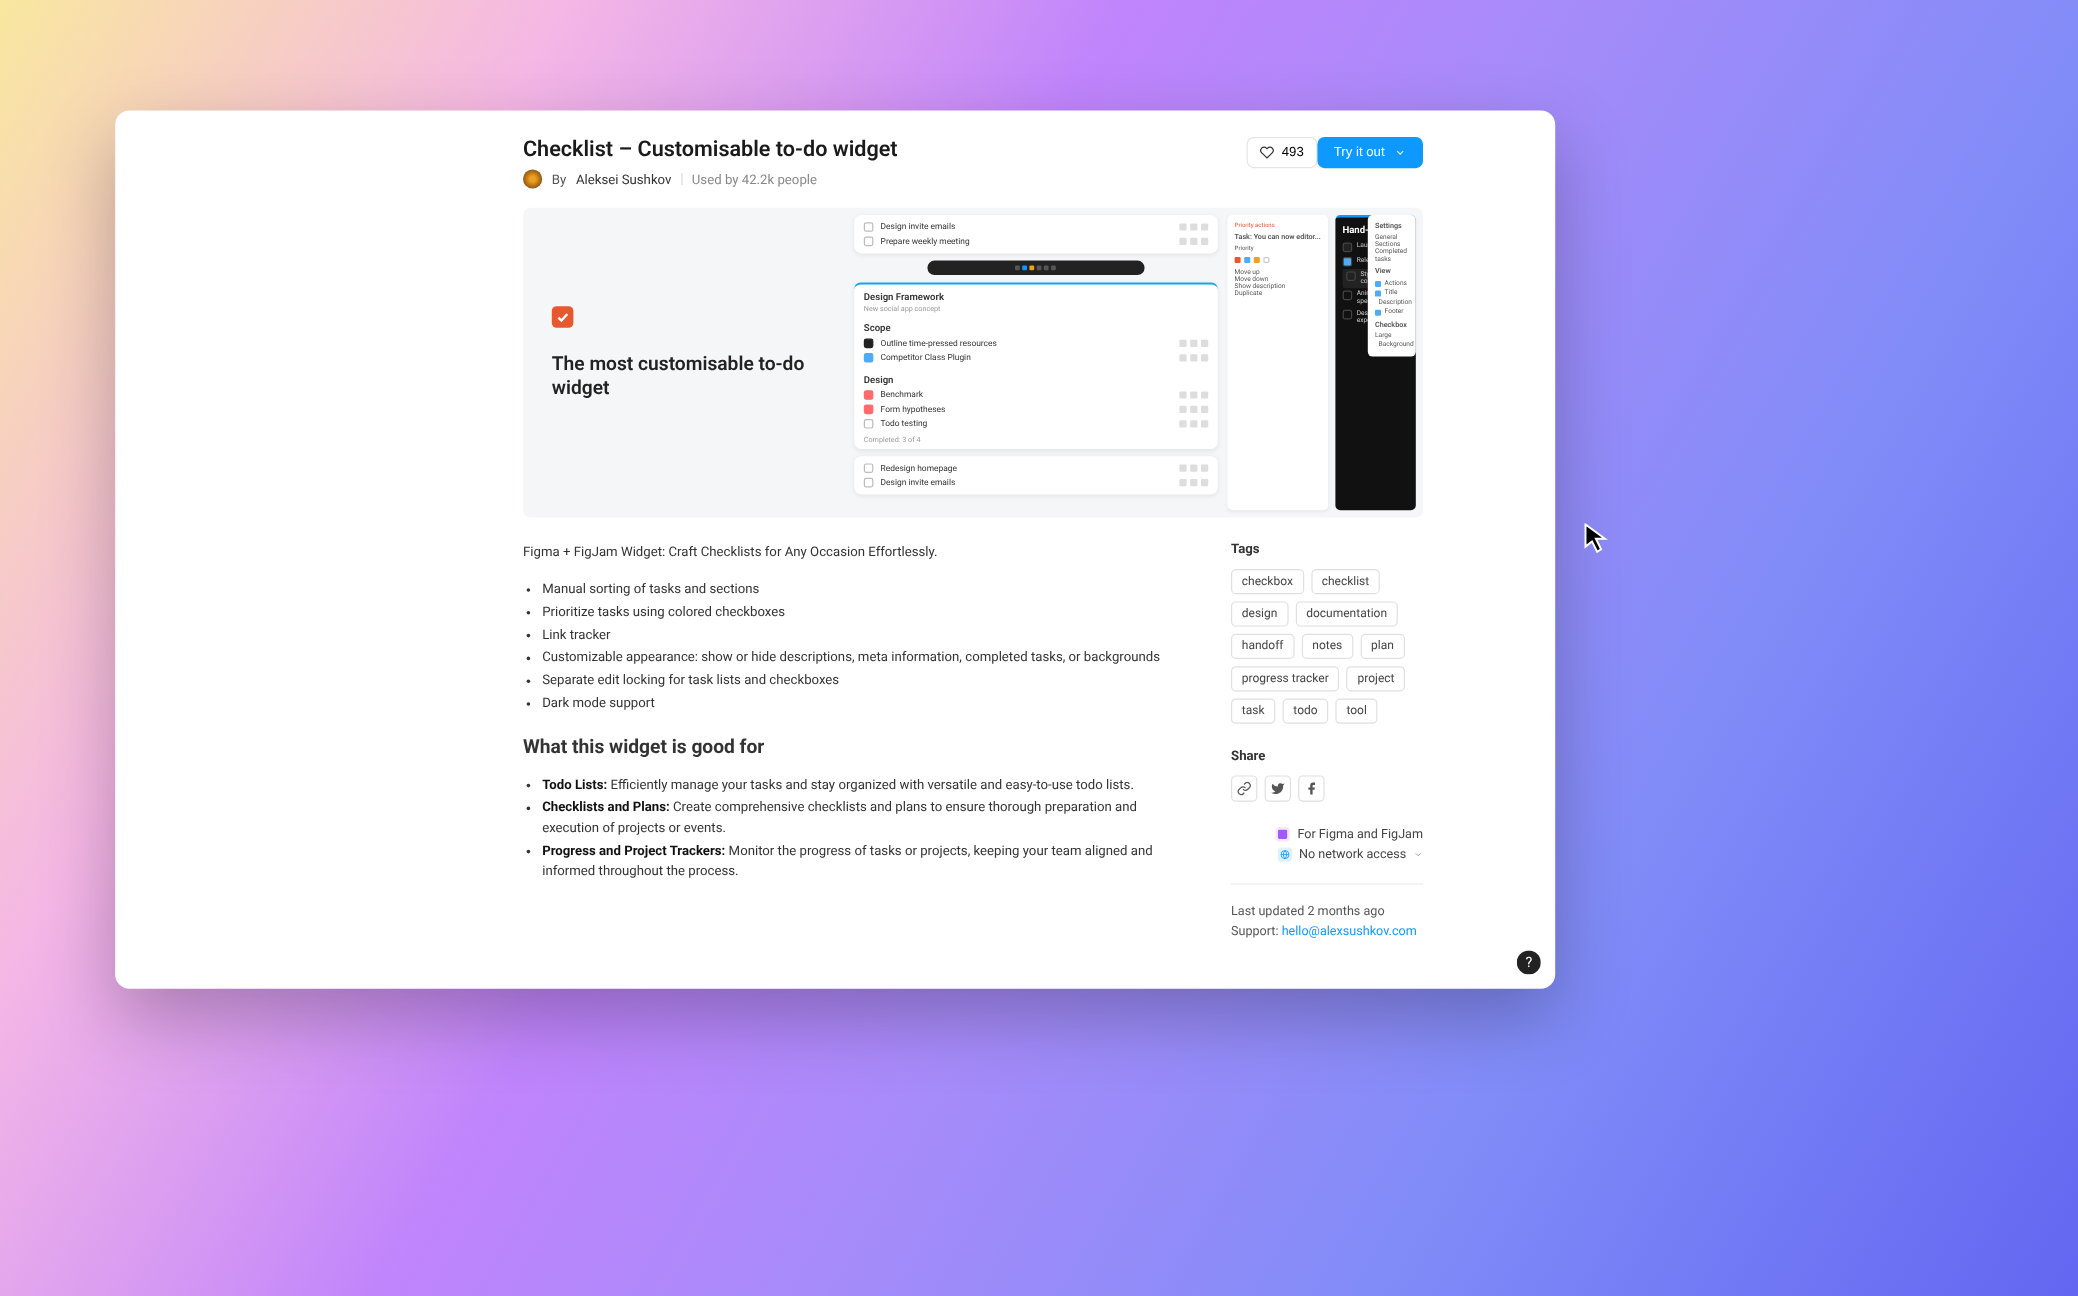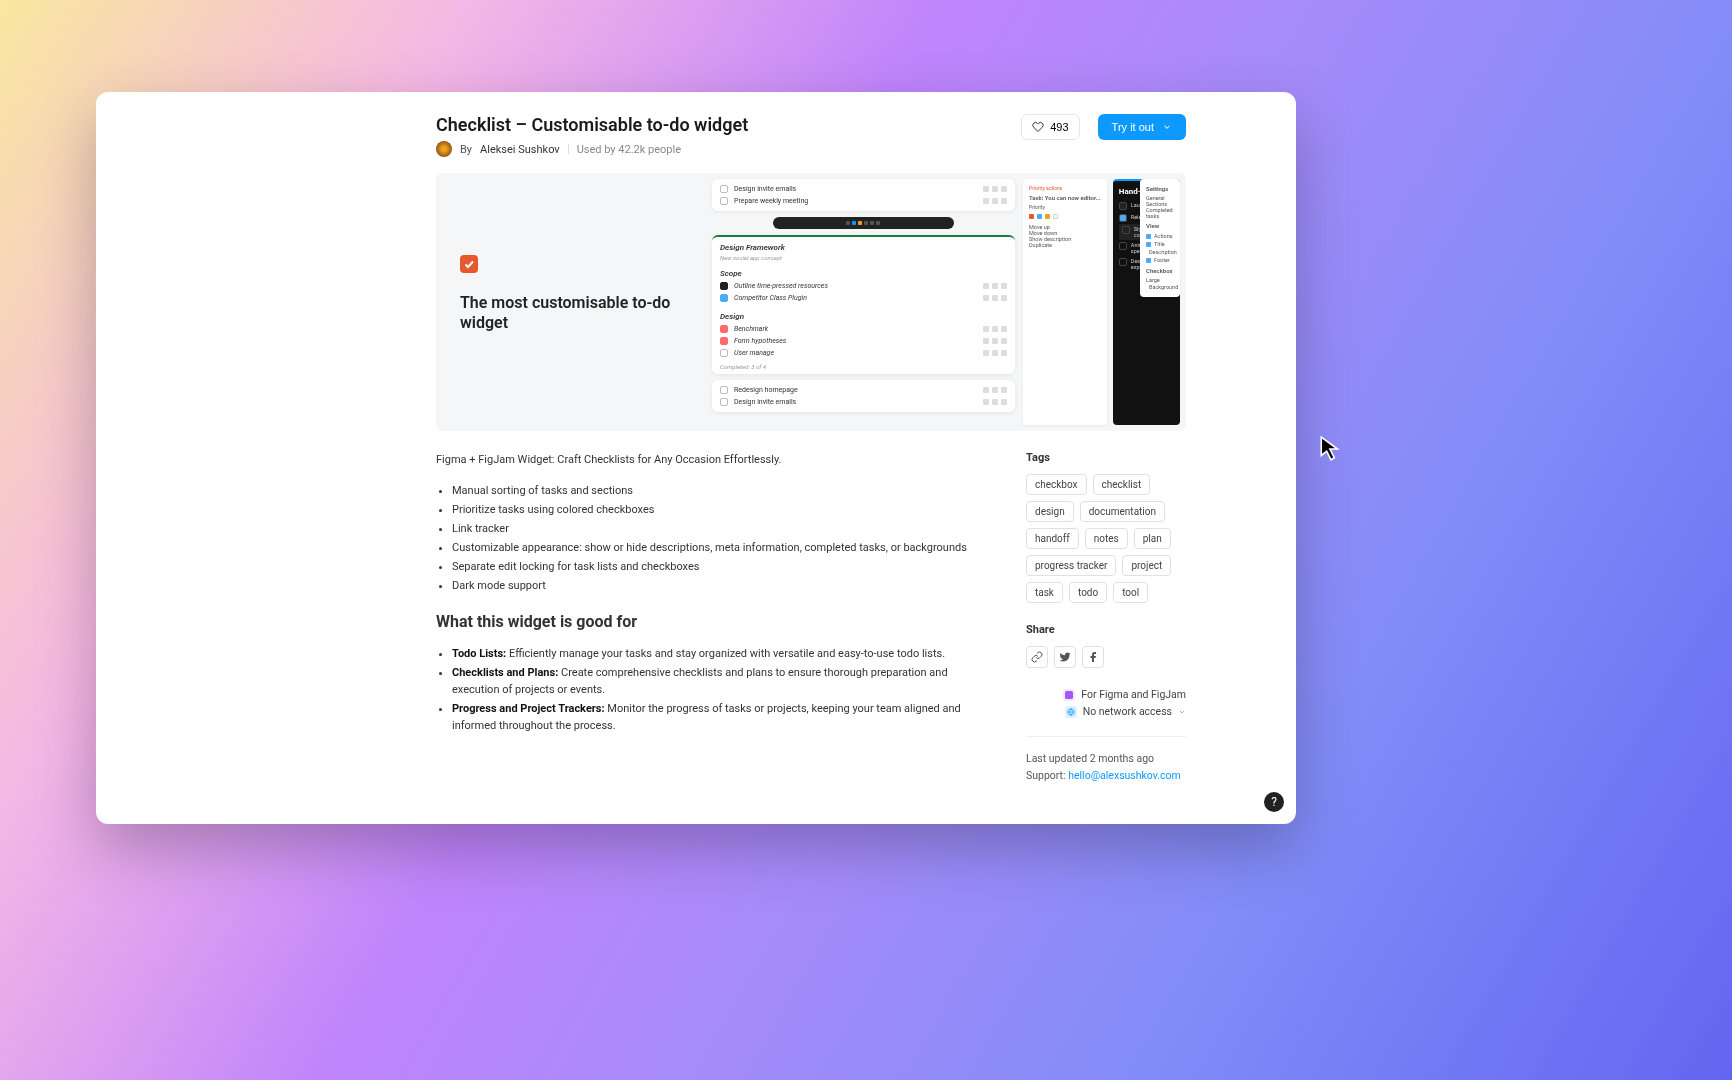--- a/index.html
+++ b/index.html
@@ -25,21 +25,21 @@
 }
 .modal-inner { height: 100%; overflow-y: auto; padding: 0 110px 40px 340px; position: relative; }
 .modal-inner::-webkit-scrollbar { width: 0; }
 .header-row { display: flex; align-items: flex-start; justify-content: space-between; margin-bottom: 16px; }
 .title-col {}
 .plugin-title { font-size: 18px; font-weight: 600; color: #1a1a1a; margin-bottom: 6px; }
 .byline { display: flex; align-items: center; gap: 8px; font-size: 11px; color: #555; }
 .avatar { width: 16px; height: 16px; border-radius: 50%; background: radial-gradient(circle, #f0a020 20%, #5a2e0a 100%); }
 .divider-v { width:1px; height:10px; background:#ddd; }
 .byline .used { color:#888; }
-.actions { display:flex; align-items:center; gap:18px; }
+.actions { display:flex; align-items:center; gap:0; }
 .like-btn { display:flex; align-items:center; gap:6px; border:1px solid #e5e5e5; background:#fff; border-radius:6px; padding:6px 10px; font-size:11px; cursor:pointer; }
 .heart { width:12px; height:12px; }
 .try-btn { display:flex; align-items:center; gap:8px; background:#0d99ff; color:#fff; border:none; border-radius:6px; padding:7px 14px; font-size:11px; cursor:pointer; }
 .chev { width:10px; height:10px; opacity:.85; }
 
 .hero { width:100%; height:258px; background:#f5f6f7; border-radius:6px; position:relative; overflow:hidden; display:flex; }
 .hero-left { flex:0 0 36%; padding:22px 24px; display:flex; flex-direction:column; justify-content:flex-start; gap:20px; }
 .hero-chk { width:18px; height:18px; background:#e8582f; border-radius:4px; display:flex; align-items:center; justify-content:center; margin-top:60px;}
 .hero-chk svg { width:12px; height:12px; }
 .hero-tag { font-size:16px; font-weight:600; line-height:1.25; color:#222; }
@@ -50,21 +50,21 @@
 .cb.red { background:#ff6b6b; border-color:#ff6b6b; }
 .cb.blue { background:#4dabf7; border-color:#4dabf7; }
 .cb.black { background:#222; border-color:#222; }
 .row-icons { margin-left:auto; display:flex; gap:3px; }
 .ricon { width:6px; height:6px; border-radius:1px; background:#ddd; }
 .toolbar { background:#222; border-radius:8px; height:12px; margin:4px auto 6px; width:60%; display:flex; align-items:center; justify-content:center; gap:2px; }
 .toolbar span { width:4px; height:4px; border-radius:1px; background:#555; }
 .toolbar span:nth-child(2){background:#0d99ff;}
 .toolbar span:nth-child(3){background:#f0a020;}
 .sec-h { font-weight:600; font-size:8px; padding:2px 0; }
-.grn { border-top:2px solid #15803d; padding-top:4px;font-style:italic; }
+.grn { border-top:2px solid #0ea5e9; padding-top:4px; }
 .hero-right { flex:0 0 22%; display:flex; gap:6px; padding:6px 6px 6px 2px; }
 .side-panel { background:#fff; border-radius:4px; box-shadow:0 1px 3px rgba(0,0,0,.06); padding:6px 6px; font-size:5.5px; color:#555; }
 .side-panel h6 { font-size:6px; font-weight:600; margin-bottom:3px; }
 .side-row { display:flex; align-items:center; gap:3px; padding:1px 0; }
 .dot { width:5px; height:5px; border-radius:1px; }
 .hand { background:#111; color:#ccc; border-radius:4px; padding:6px; font-size:5.5px; border-top:2px solid #0d99ff; flex:1; }
 .hand h6 { color:#fff; font-size:8px; margin-bottom:4px; }
 .hand .row { display:flex; gap:4px; padding:2px 0; align-items:flex-start; }
 .hand .cb { border-color:#444; }
 
@@ -197,21 +197,21 @@
               <span class="cb red"></span>
               <span>Form hypotheses</span>
               <span class="row-icons">
                 <span class="ricon"></span>
                 <span class="ricon"></span>
                 <span class="ricon"></span>
               </span>
             </div>
           <div class="row">
               <span class="cb"></span>
-              <span>User manage</span>
+              <span>Todo testing</span>
               <span class="row-icons">
                 <span class="ricon"></span>
                 <span class="ricon"></span>
                 <span class="ricon"></span>
               </span>
             </div>
           <div style="color:#999;font-size:6px;padding-top:4px;">Completed: 3 of 4</div>
         </div>
         <div class="panel">
           <div class="row">

